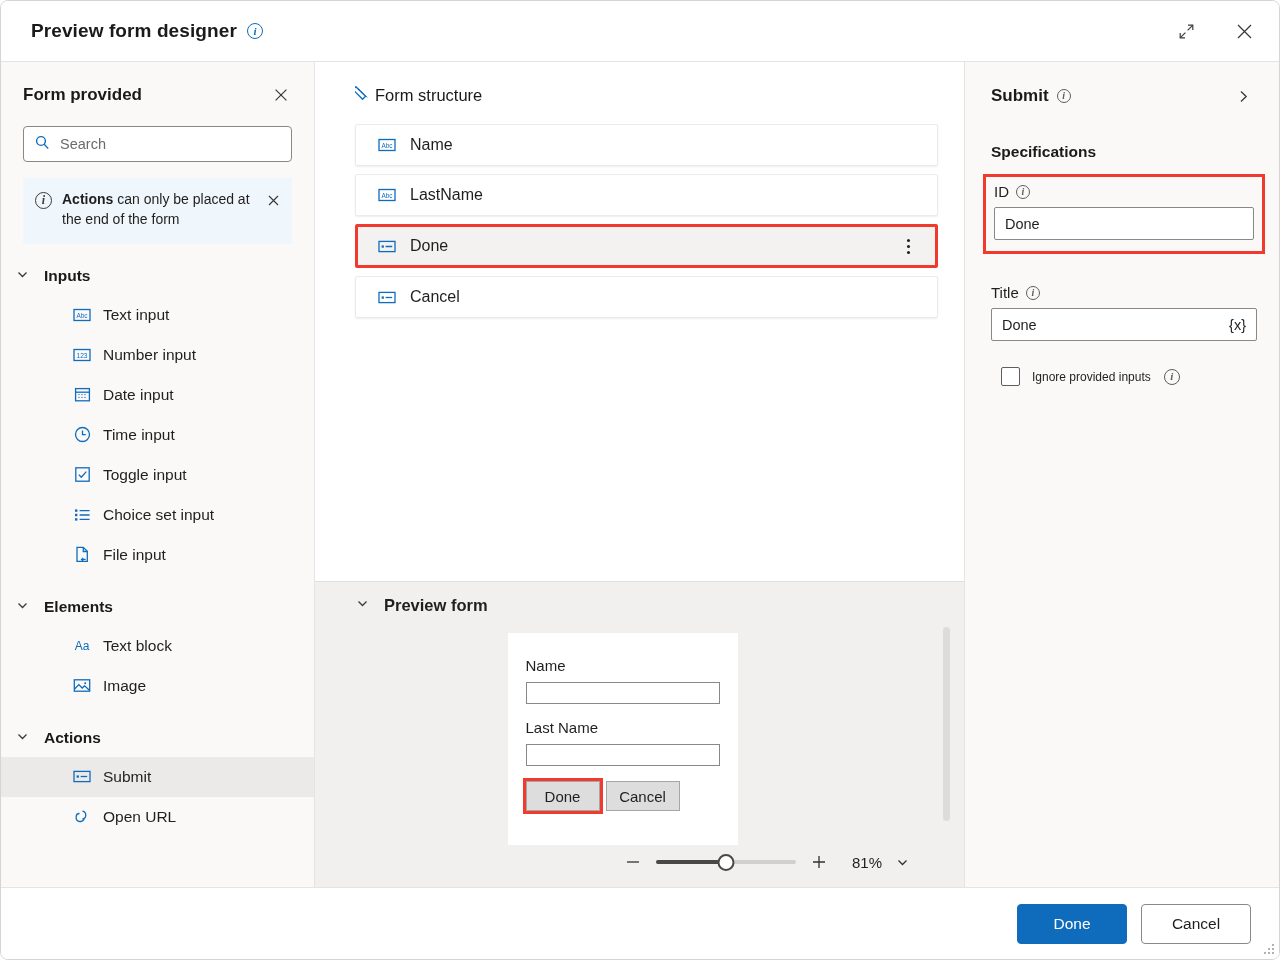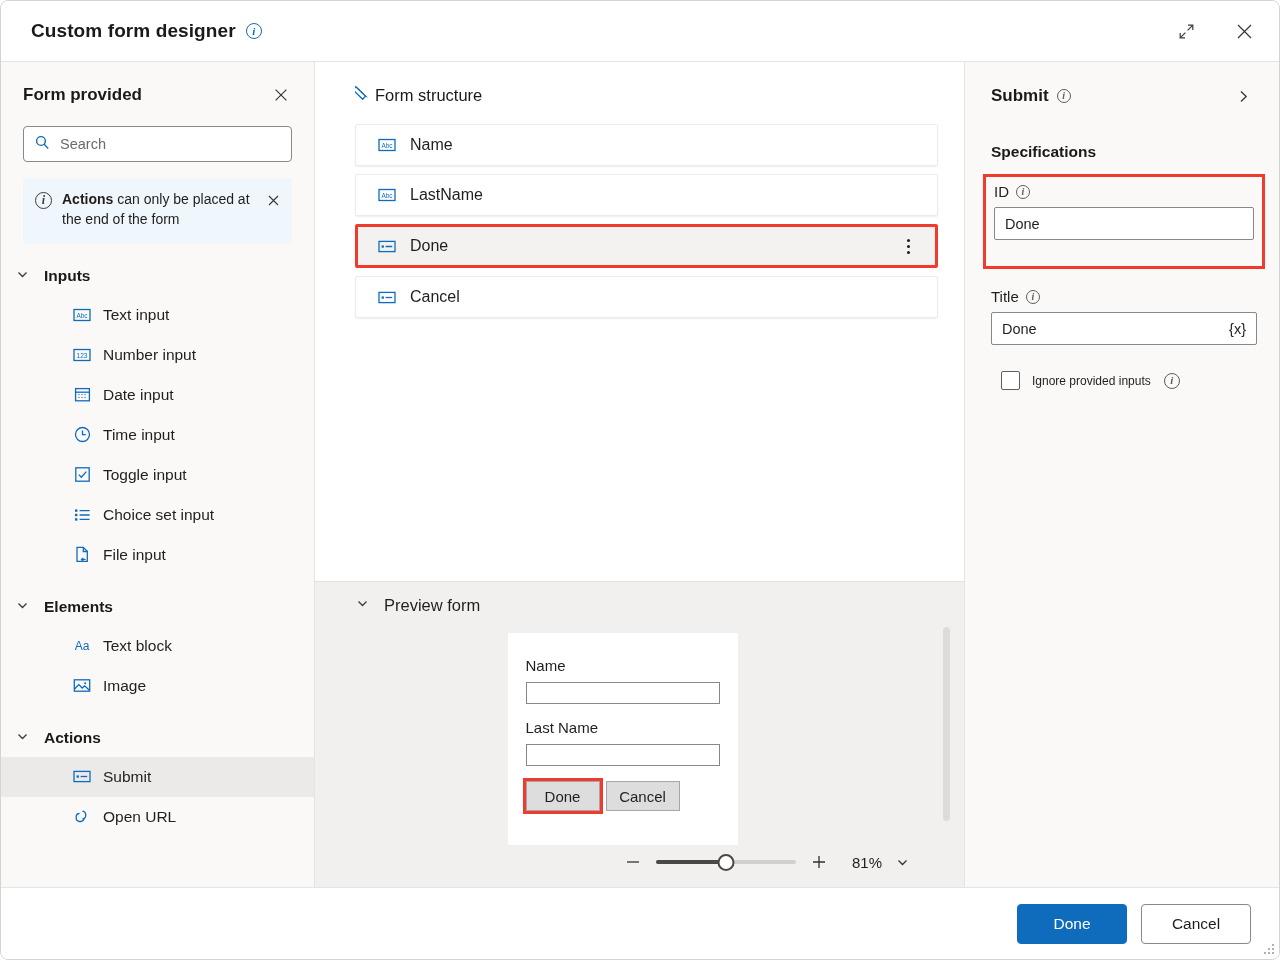--- a/index.html
+++ b/index.html
@@ -232,21 +232,21 @@
     padding: 14px 0 0 0;
     display: flex;
     flex-direction: column;
     position: relative;
   }
   .preview-head {
     display: flex; align-items: center; gap: 14px;
     padding: 0 0 0 40px;
     cursor: pointer;
   }
-  .preview-title { font-size: 16.5px; color: #201f1e; }
+  .preview-title { font-size: 16.5px; color: #201f1e; font-weight: bold; }
 
   .preview-body {
     flex: 1 1 auto;
     position: relative;
     display: flex;
     justify-content: center;
     padding-top: 18px;
     min-height: 0;
   }
   .card {
@@ -325,24 +325,24 @@
   .rp-head { display: flex; align-items: center; }
   .rp-title { font-size: 17px; font-weight: 700; color: #1b1a19; }
   .rp-collapse {
     margin-left: auto;
     width: 28px; height: 28px;
     display: flex; align-items: center; justify-content: center;
     background: none; border: none; cursor: pointer; color: #3b3a39;
   }
   .rp-section { font-size: 15.5px; font-weight: 700; color: #1b1a19; margin-top: 33px; }
 
-  .field-group { margin-top: 19px; }
+  .field-group { margin-top: 30px; }
   .field-group.boxed {
     border: 3px solid #f03a2e;
-    padding: 6px 8px 26px 8px;
+    padding: 6px 8px 11px 8px;
     margin-left: -8px;
     margin-right: -8px;
     margin-top: 13px;
   }
   .field-label {
     display: flex; align-items: center; gap: 7px;
     font-size: 15px; color: #201f1e;
     margin-bottom: 7px;
   }
   .field-label .info-circle { margin-left: 0; width: 14px; height: 14px; font-size: 10px; }
@@ -413,21 +413,21 @@
   .grip i {
     position: absolute; width: 2px; height: 2px; background: #b3b0ad;
   }
 </style>
 </head>
 <body>
 
 <div class="window">
 
   <div class="titlebar">
-    <span class="title-text">Custom form designer</span>
+    <span class="title-text">Preview form designer</span>
     <span class="info-circle">i</span>
     <div class="titlebar-actions">
       <button class="tb-btn">
         <svg width="17" height="17" viewBox="0 0 17 17" fill="none" stroke="#3b3a39" stroke-width="1.2">
           <path d="M10 2.2h4.8V7"></path>
             <path d="M14.6 2.4L9.6 7.4"></path>
           <path d="M7 14.8H2.2V10"></path>
             <path d="M2.4 14.6l5-5"></path>
         </svg>
       </button>

